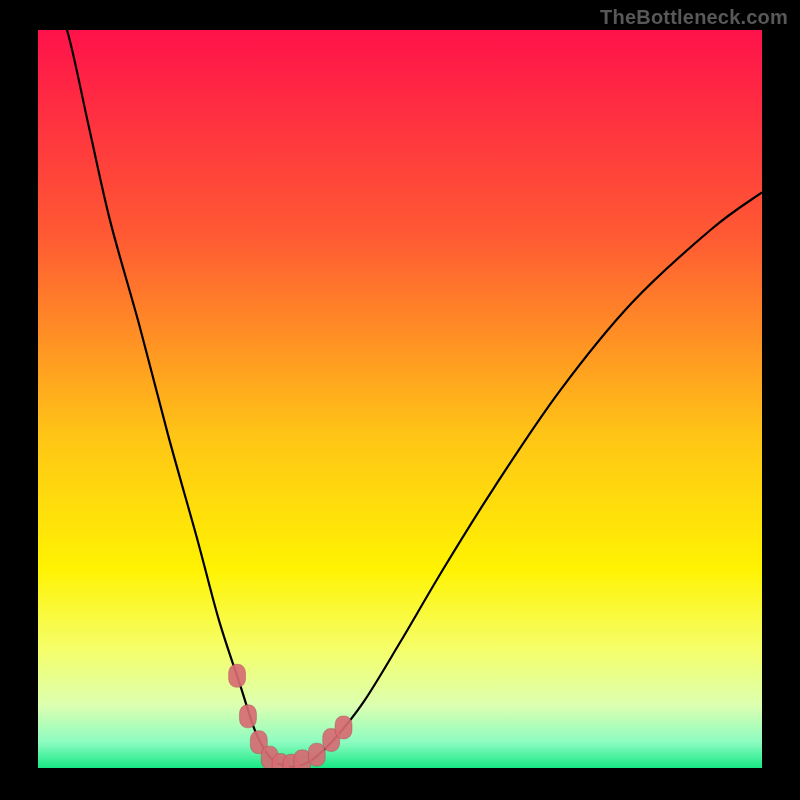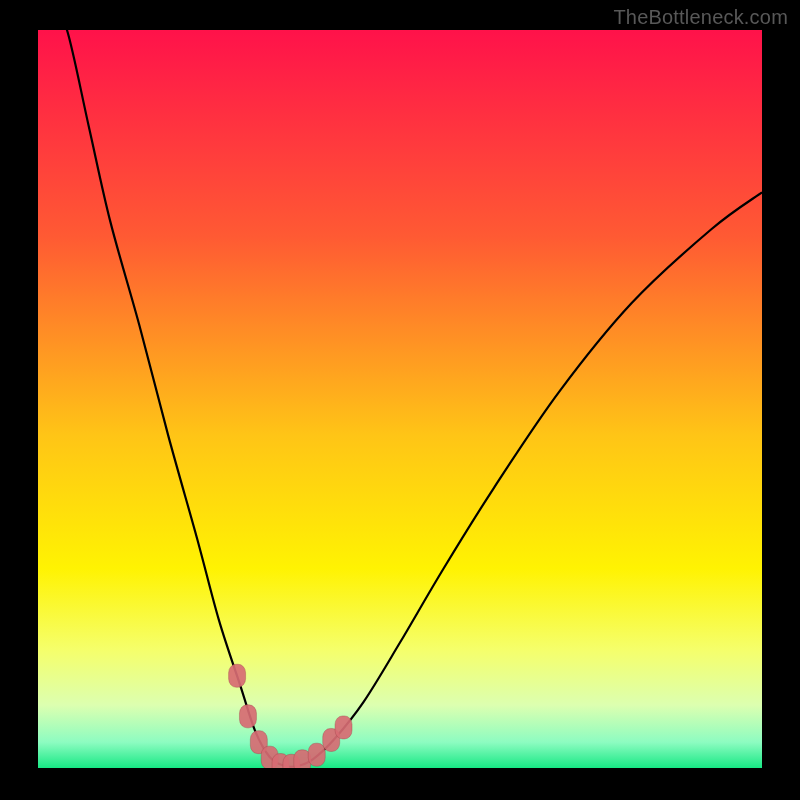--- a/index.html
+++ b/index.html
@@ -16,21 +16,21 @@
     width: 800px;
     height: 800px;
     background: #000;
   }
   .watermark {
     position: absolute;
     top: 6px;
     right: 12px;
     color: #585858;
     font-size: 20px;
-    font-weight: 400;
+    font-weight: 700;
     letter-spacing: 0.2px;
     z-index: 50;
     user-select: none;
   }
   svg.plot {
     position: absolute;
     top: 0;
     left: 0;
     width: 800px;
     height: 800px;

